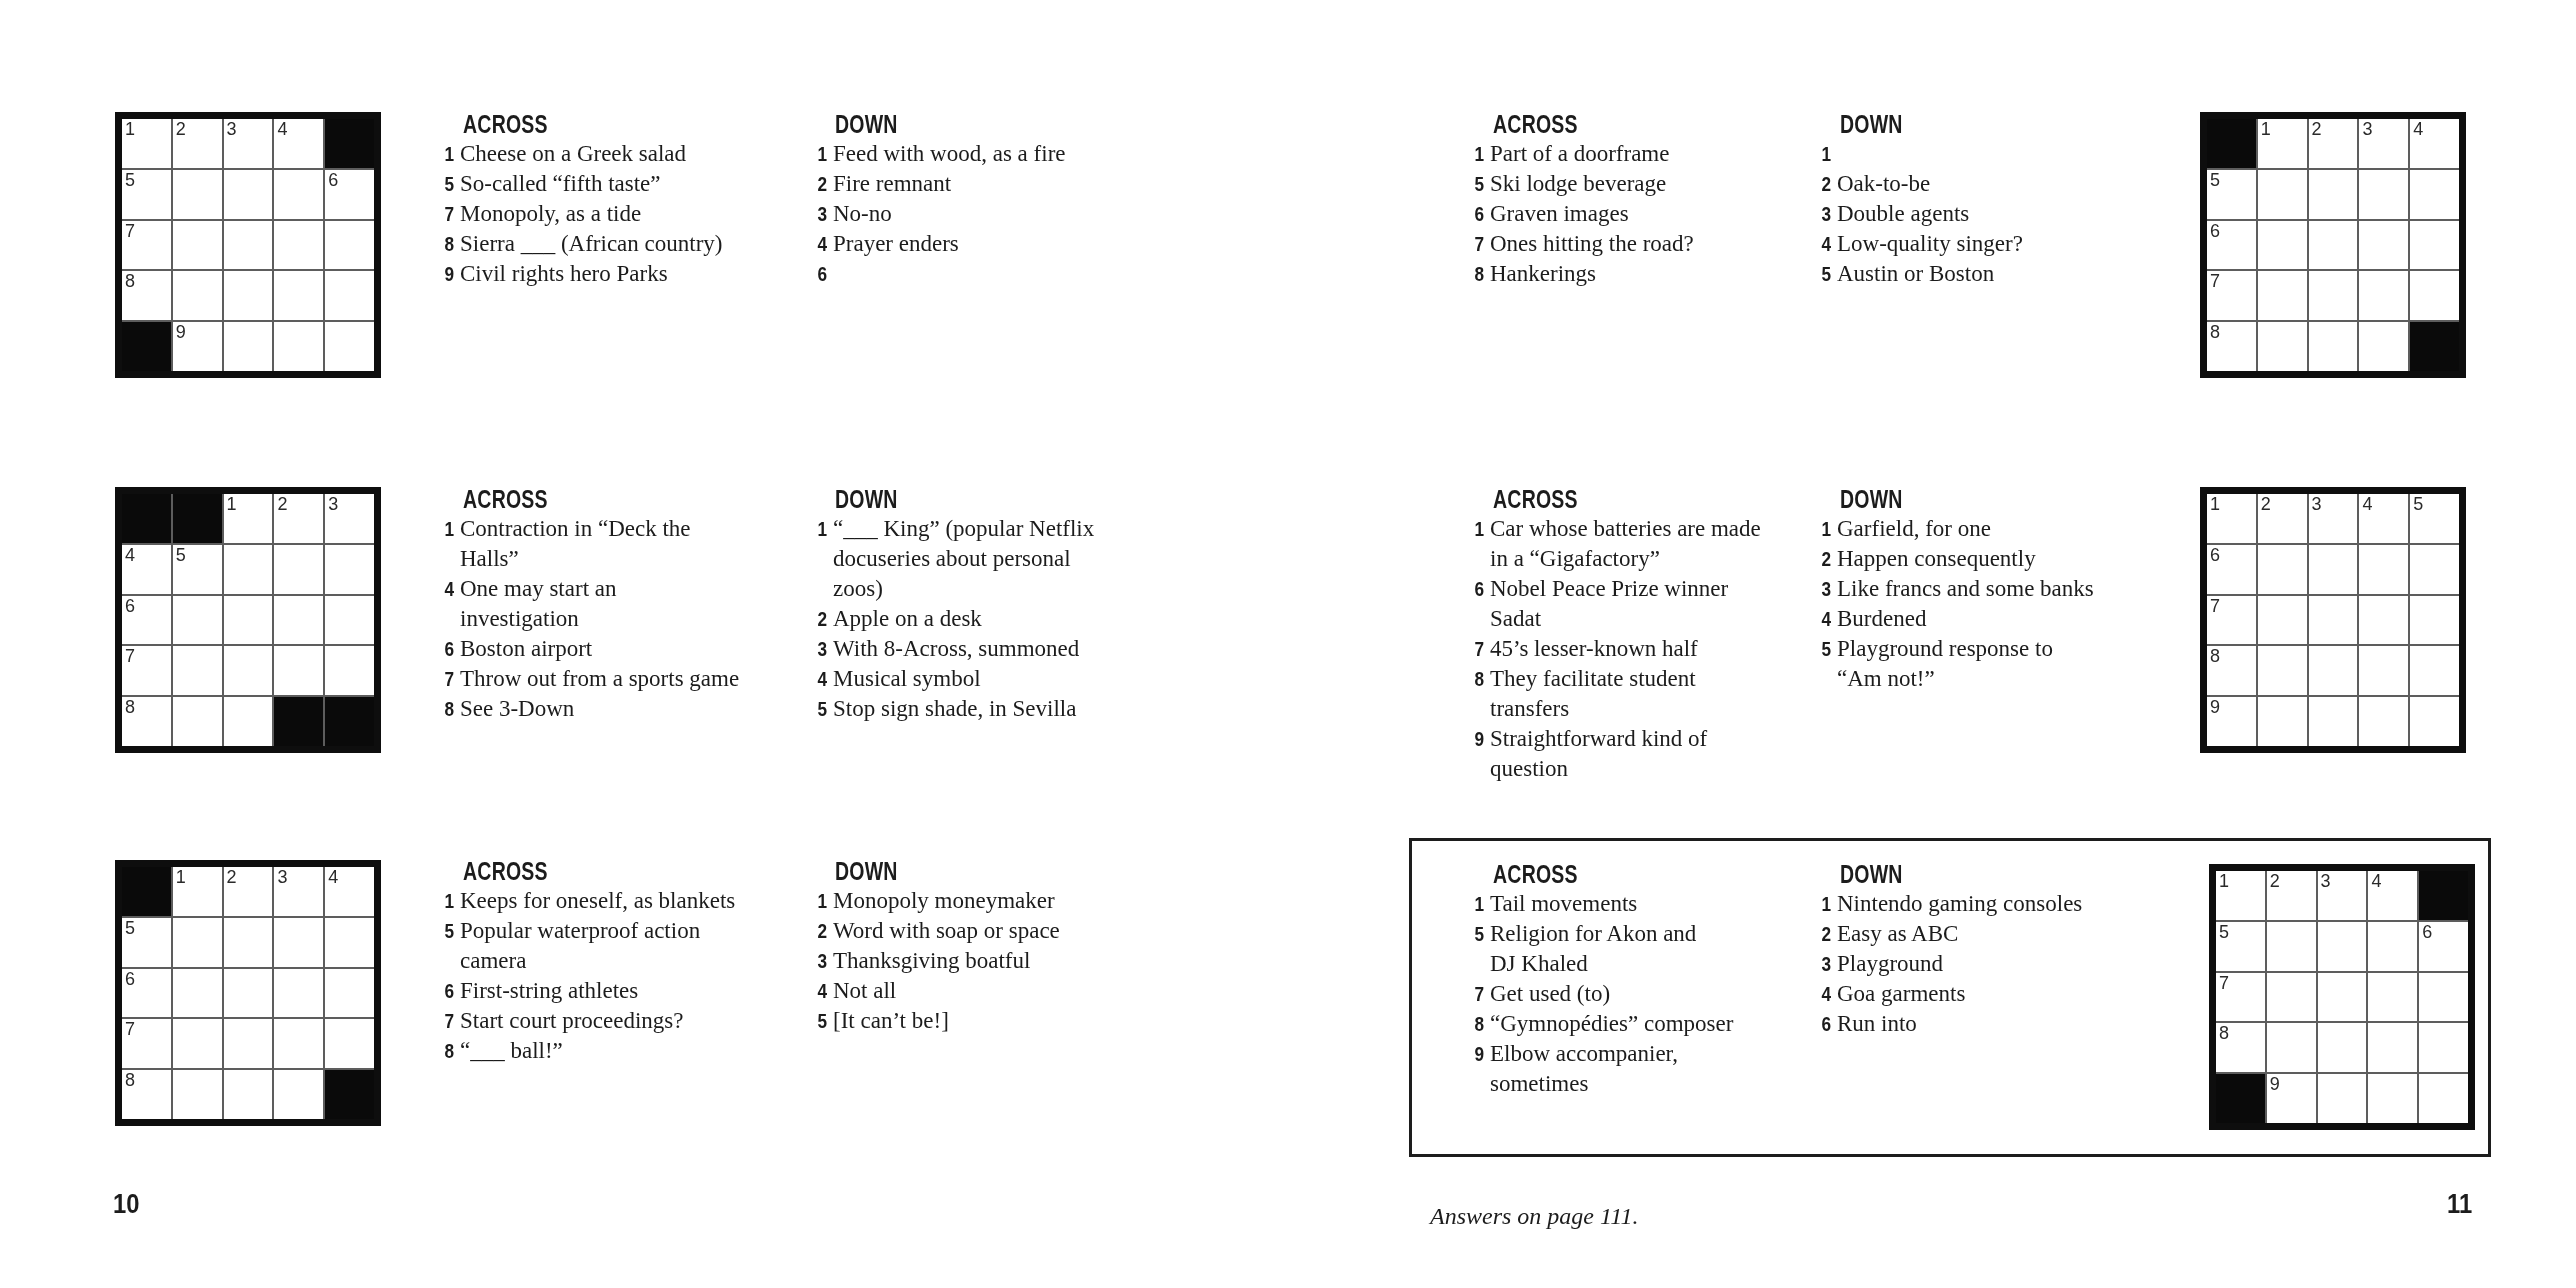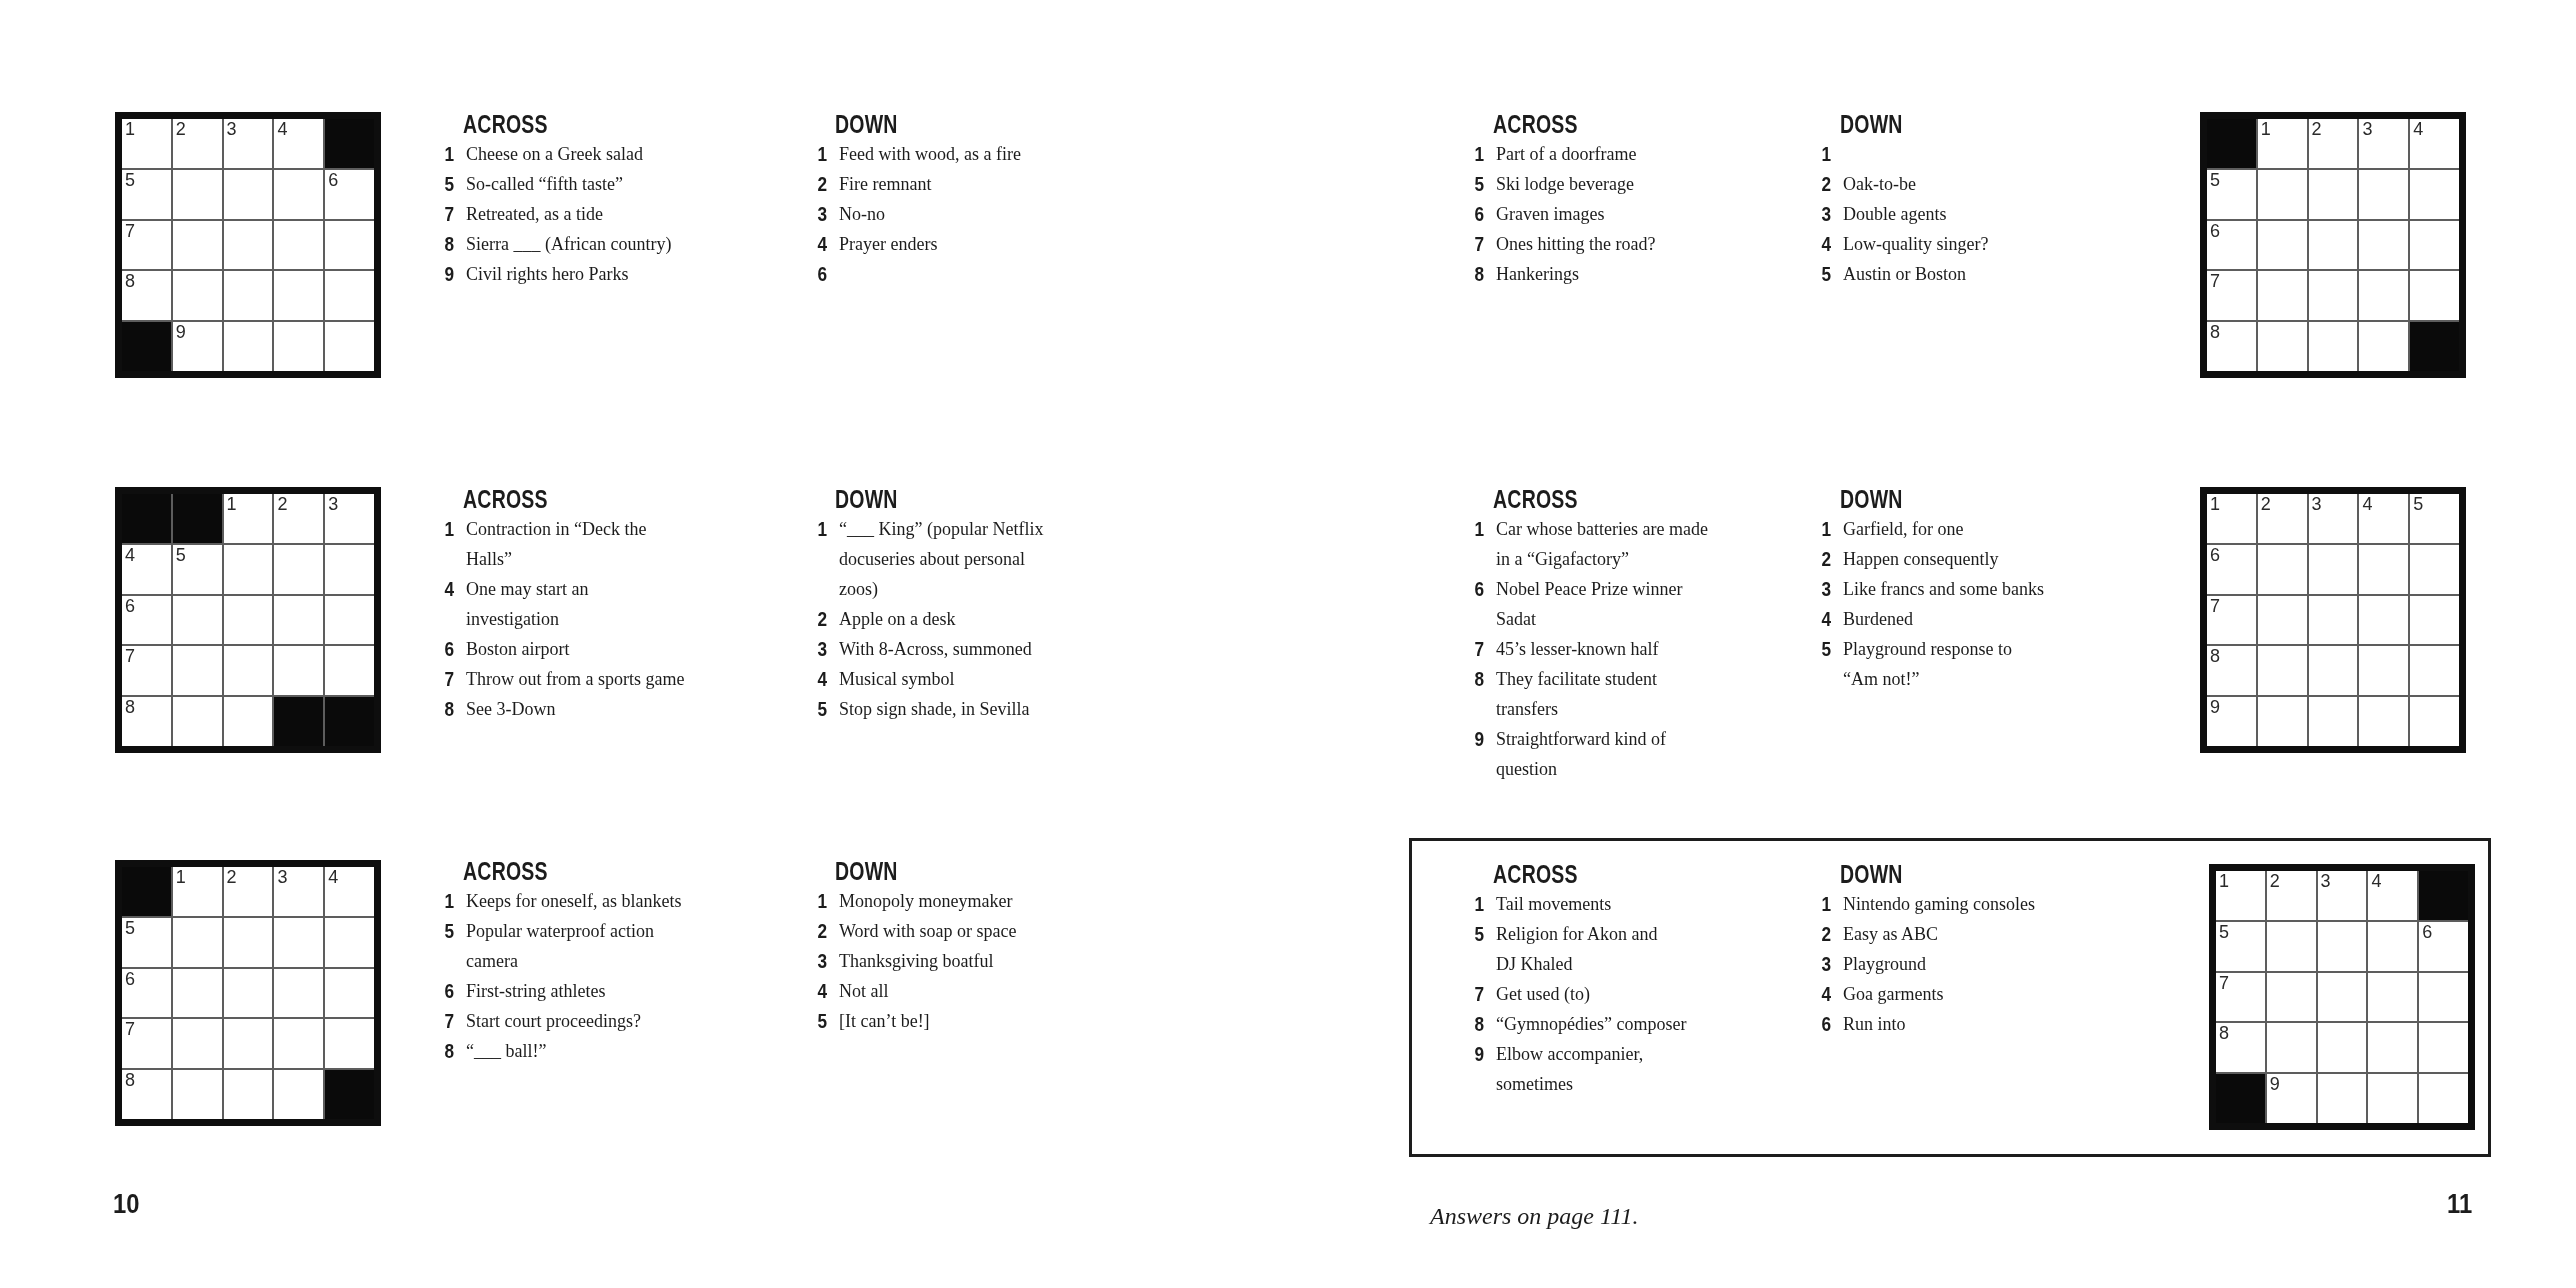--- a/index.html
+++ b/index.html
@@ -14,21 +14,21 @@
     transform:scaleX(.78);transform-origin:0 50%;white-space:nowrap;
   }
   
   .clues{position:absolute;}
   .clue{display:flex;align-items:flex-start;}
   .cnum{
     flex:0 0 22px;text-align:right;font-family:"Liberation Sans",sans-serif;
     font-weight:700;font-size:21px;line-height:30px;
     transform:scaleX(.82);transform-origin:100% 50%;
   }
-  .ctext{margin-left:12px;font-size:18px;line-height:30px;white-space:pre-line;}
+  .ctext{margin-left:6px;font-size:23px;line-height:30px;white-space:pre-line;}
   
   .grid{
     position:absolute;width:266px;height:266px;box-sizing:border-box;
     border:7px solid #0e0e0e;background:#5d5d5d;
     display:grid;grid-template-columns:repeat(5,1fr);grid-template-rows:repeat(5,1fr);gap:2px;
   }
   .cell{position:relative;background:#ffffff;}
   .cell.black{background:#0a0a0a;}
   .cellnum{
     position:absolute;top:0;left:3px;font-family:"Liberation Sans",sans-serif;
@@ -99,21 +99,21 @@
       <div class="clue">
         <span class="cnum">1</span>
         <span class="ctext">Cheese on a Greek salad</span>
       </div>
       <div class="clue">
         <span class="cnum">5</span>
         <span class="ctext">So-called “fifth taste”</span>
       </div>
       <div class="clue">
         <span class="cnum">7</span>
-        <span class="ctext">Retreated, as a tide</span>
+        <span class="ctext">Monopoly, as a tide</span>
       </div>
       <div class="clue">
         <span class="cnum">8</span>
         <span class="ctext">Sierra ___ (African country)</span>
       </div>
       <div class="clue">
         <span class="cnum">9</span>
         <span class="ctext">Civil rights hero Parks</span>
       </div>
     </div>

